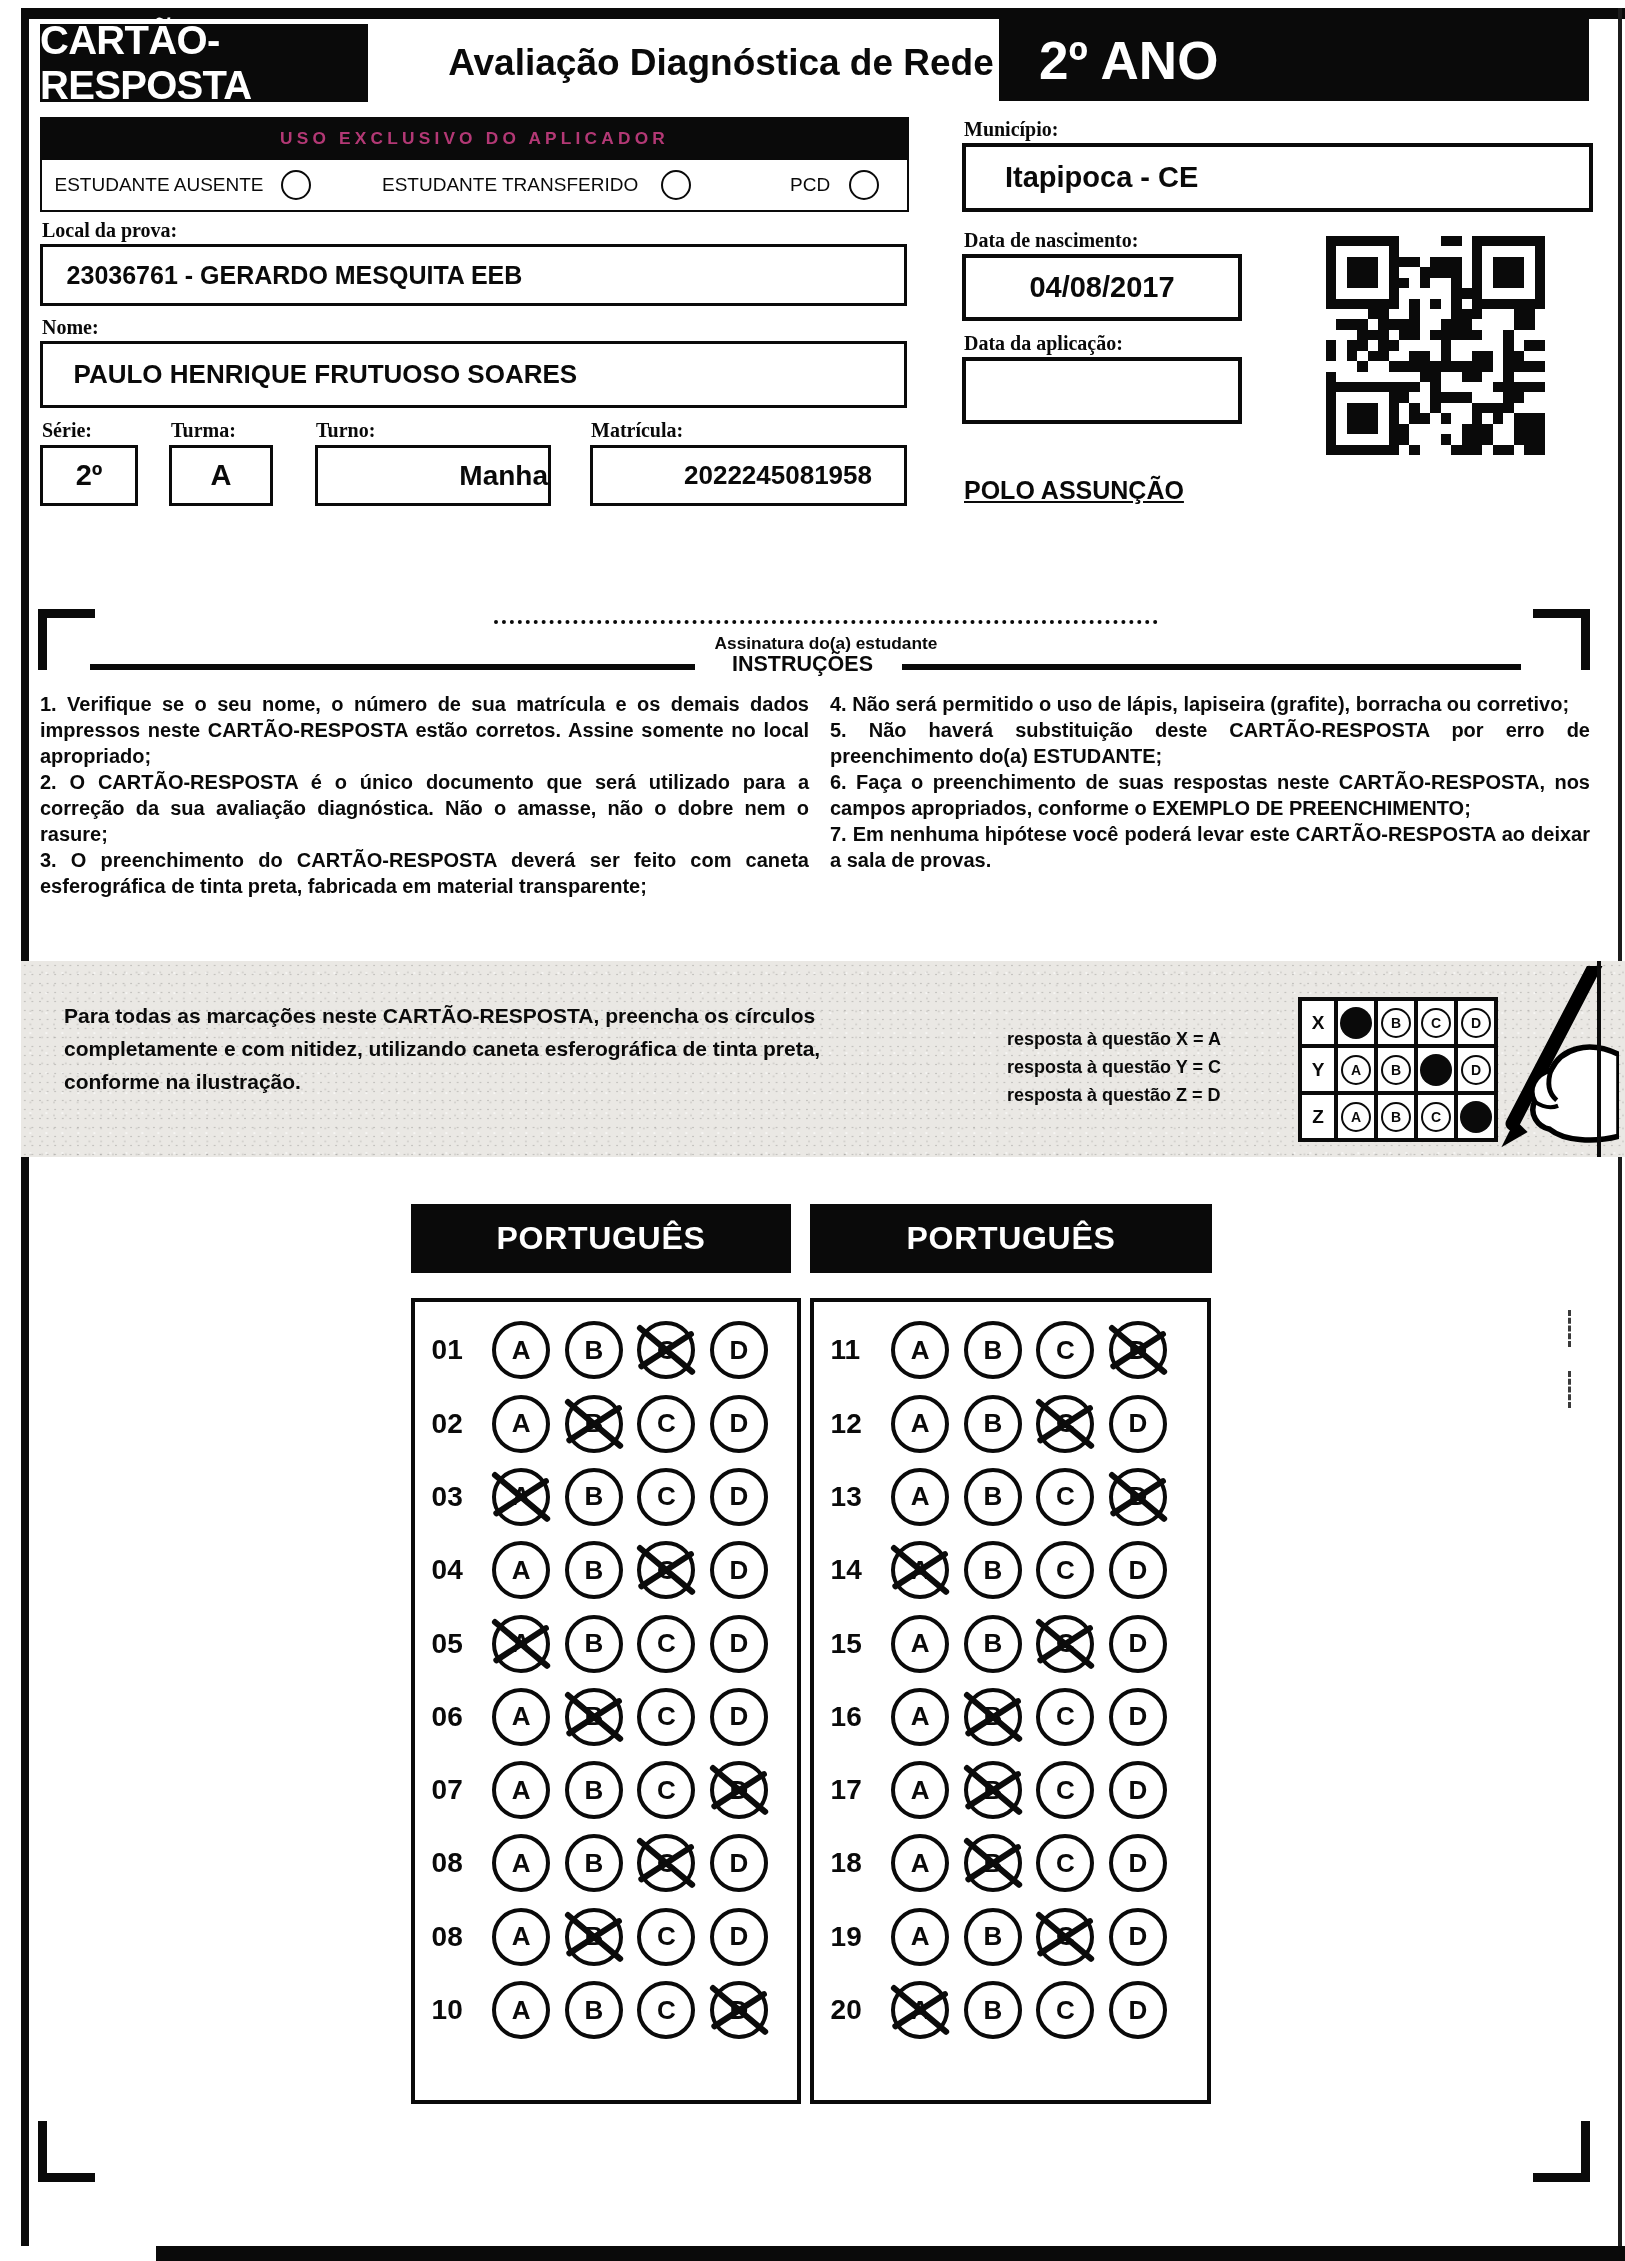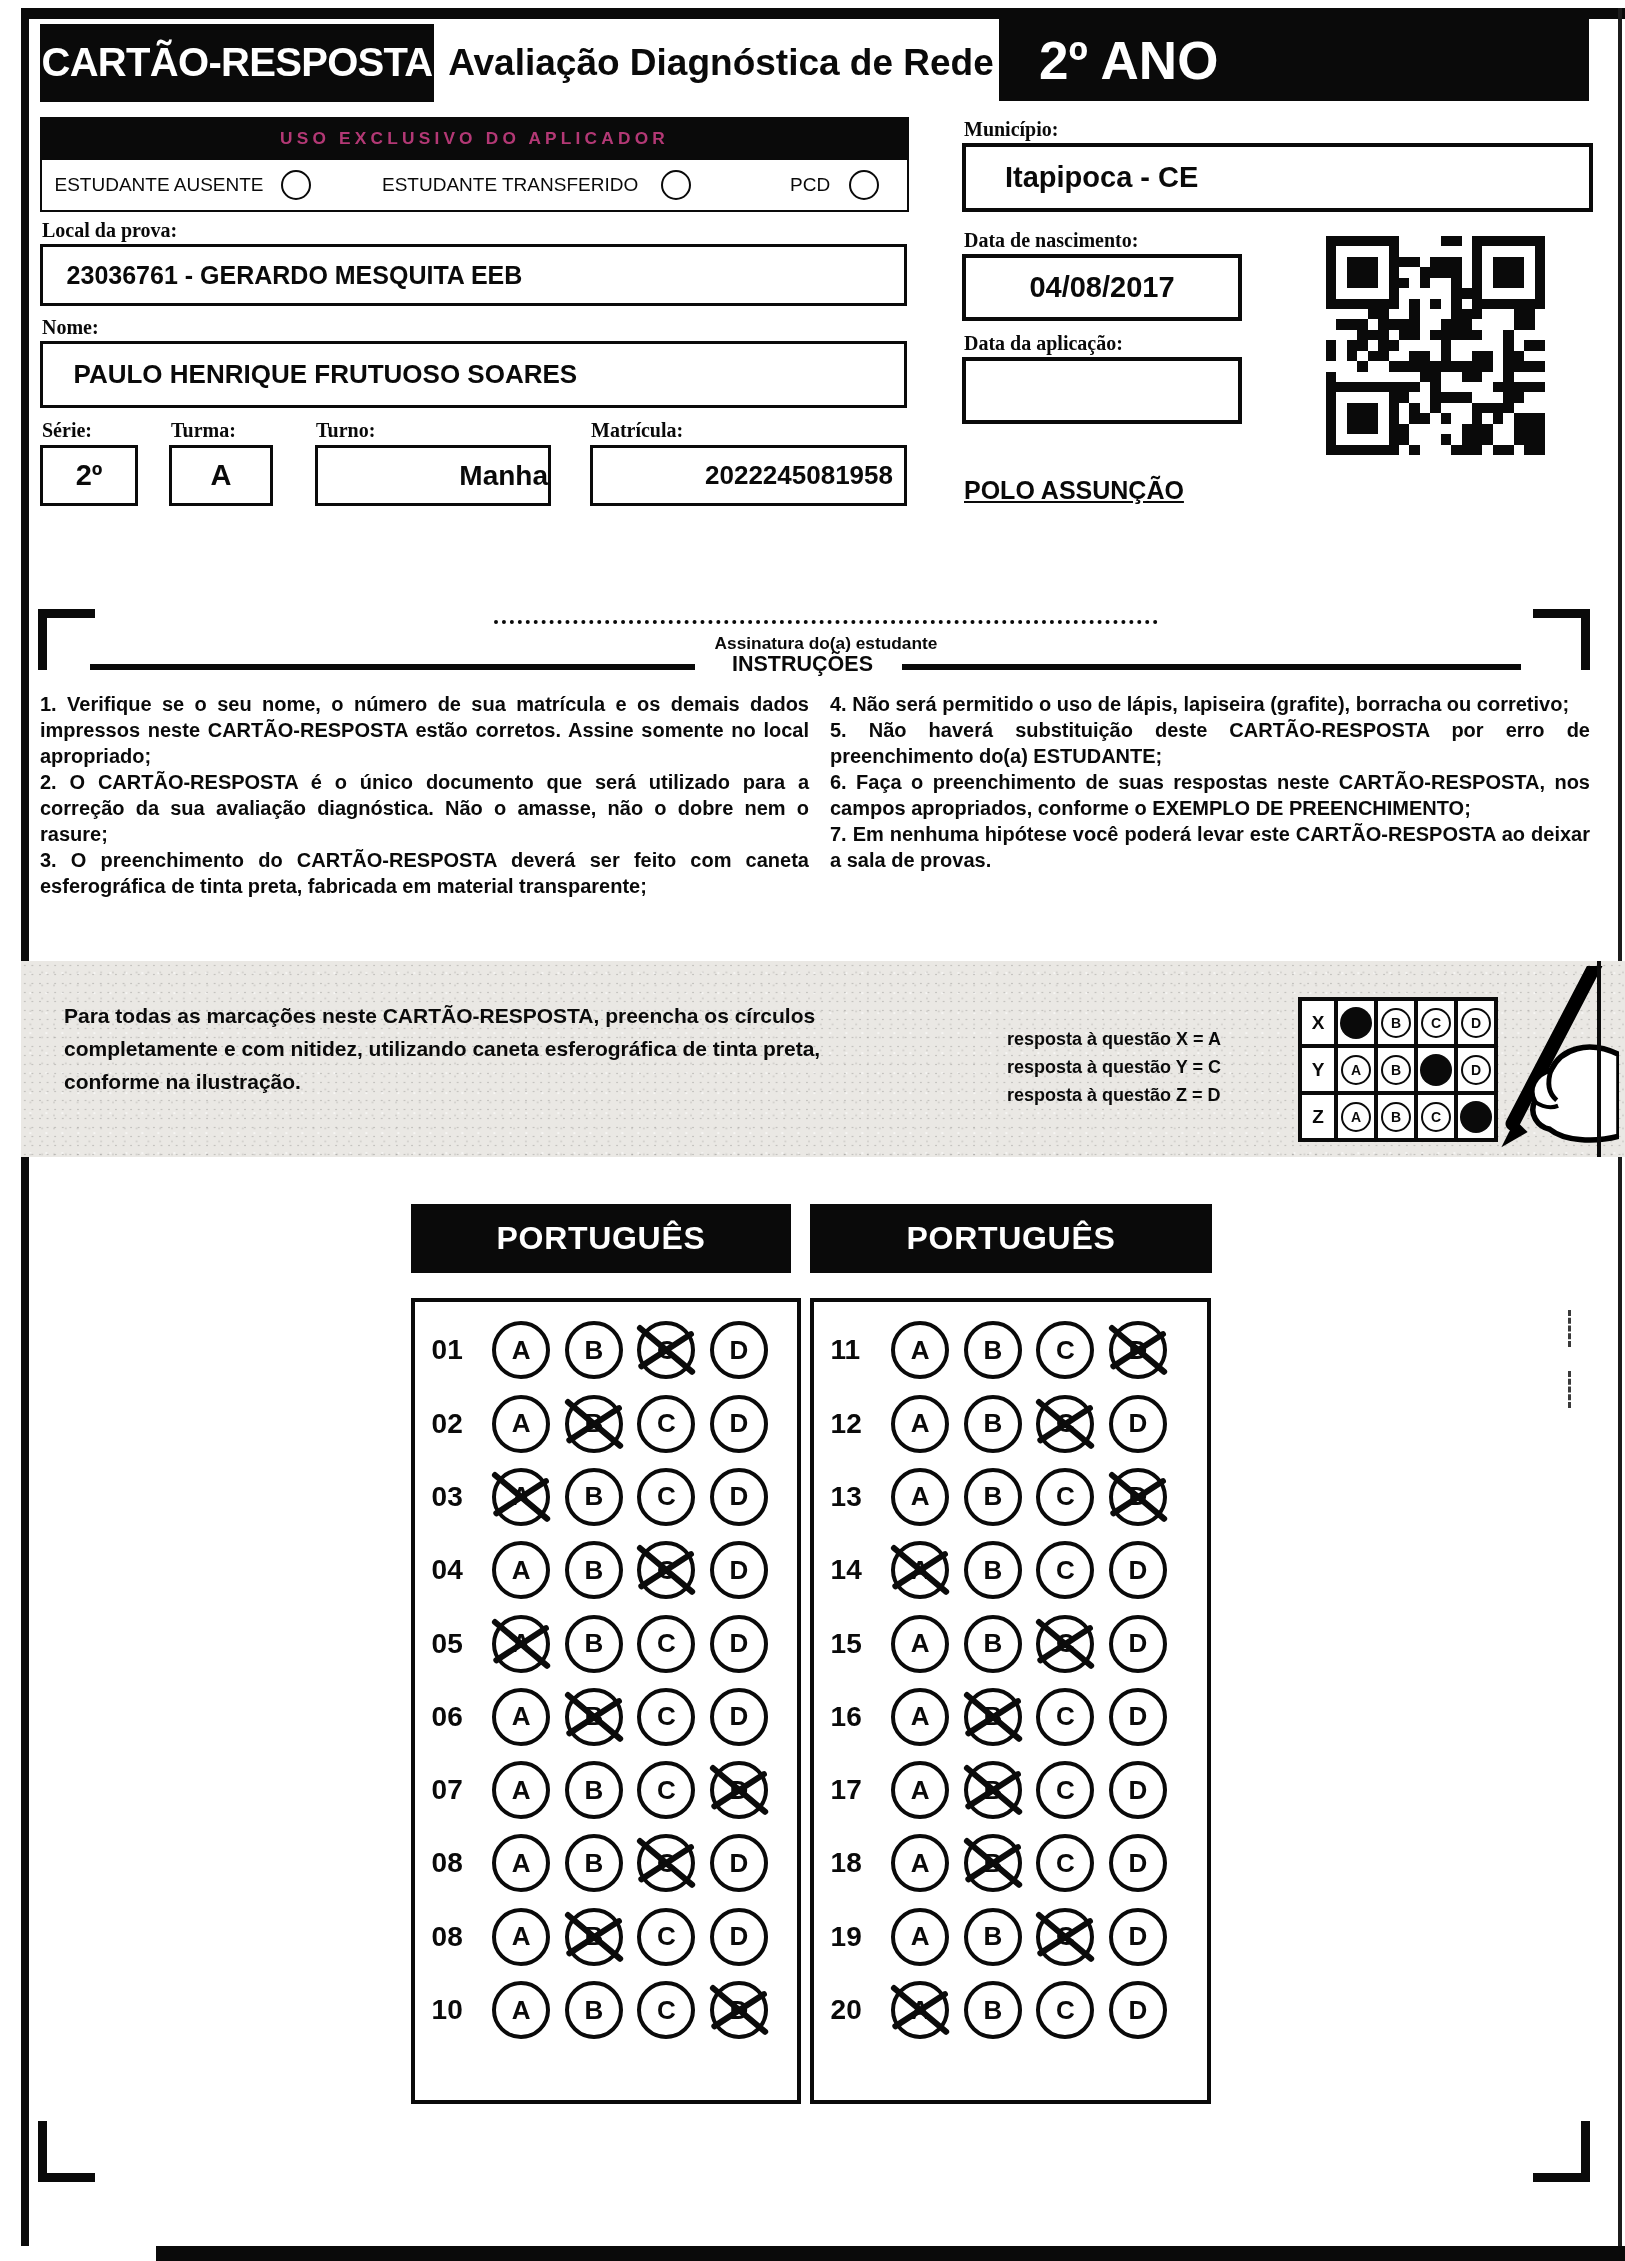--- a/index.html
+++ b/index.html
@@ -8,21 +8,21 @@
     font-family:"Liberation Sans","DejaVu Sans",sans-serif; color:#0a0a0a; overflow:hidden;
   }
   .abs{position:absolute;}
   .bar{background:#0a0a0a;}
   .blackbox{background:#0a0a0a;color:#fff;display:flex;align-items:center;}
   .bordered{border:3.5px solid #0a0a0a;background:#fff;box-sizing:border-box;display:flex;align-items:center;}
   .lbl{font-weight:bold;font-size:20px;font-family:Liberation Serif, serif;}
   .val{font-weight:bold;}
 
   
-  #title-box{left:40px;top:23.6px;width:394px;height:78px;justify-content:center;font-weight:bold;font-size:40px;letter-spacing:-0.7px;}
+  #title-box{left:40px;top:23.6px;width:328px;height:78px;justify-content:center;font-weight:bold;font-size:40px;letter-spacing:-0.7px;}
   #subtitle-box{left:444px;top:23.6px;width:554px;height:78px;display:flex;align-items:center;justify-content:center;font-weight:bold;font-size:37px;}
   #grade-box{left:999px;top:19.4px;width:590px;height:82px;padding-left:40px;font-weight:bold;font-size:53px;box-sizing:border-box;}
 
   #uso-bar{left:40px;top:117px;width:869px;height:42px;display:flex;align-items:center;justify-content:center;}
   #uso-bar span{color:#ec4899;opacity:.75;font-weight:bold;font-size:17.3px;letter-spacing:4.2px;}
 
   #check-row{left:40px;top:158px;width:869px;height:54px;border:2.8px solid #0a0a0a;box-sizing:border-box;background:#fff;}
   #check-row .cl{position:absolute;top:50%;transform:translateY(-50%);font-size:19px;}
   .circle{position:absolute;top:50%;transform:translateY(-50%);width:26px;height:26px;border:2.8px solid #0a0a0a;border-radius:50%;background:#fff;}
 
@@ -125,21 +125,21 @@
   <div class="abs lbl" style="left:171px;top:419px;">Turma:</div>
   <div class="abs bordered" style="left:169px;top:445px;width:104px;height:61px;justify-content:center;">
     <span class="val" style="font-size:29px;">A</span>
   </div>
   <div class="abs lbl" style="left:316px;top:419px;">Turno:</div>
   <div class="abs bordered" style="left:315px;top:445px;width:236px;height:61px;justify-content:flex-end;">
     <span class="val" style="font-size:28px;">Manha</span>
   </div>
   <div class="abs lbl" style="left:591px;top:419px;">Matrícula:</div>
   <div class="abs bordered" style="left:590px;top:445px;width:317px;height:61px;justify-content:flex-end;">
-    <span class="val" style="font-size:26px;padding-right:11px;">2022245081958</span>
+    <span class="val" style="font-size:26px;padding-right:32px;">2022245081958</span>
   </div>
 
   <div class="abs lbl" style="left:964px;top:118px;">Município:</div>
   <div class="abs bordered" id="municipio-box" style="left:962px;top:143px;width:631px;height:69px;">
     <span class="val" style="font-size:29px;padding-left:39px;">Itapipoca - CE</span>
   </div>
   <div class="abs lbl" style="left:964px;top:229px;">Data de nascimento:</div>
   <div class="abs bordered" id="nasc-box" style="left:962px;top:254px;width:280px;height:67px;justify-content:center;">
     <span class="val" style="font-size:29px;">04/08/2017</span>
   </div>

